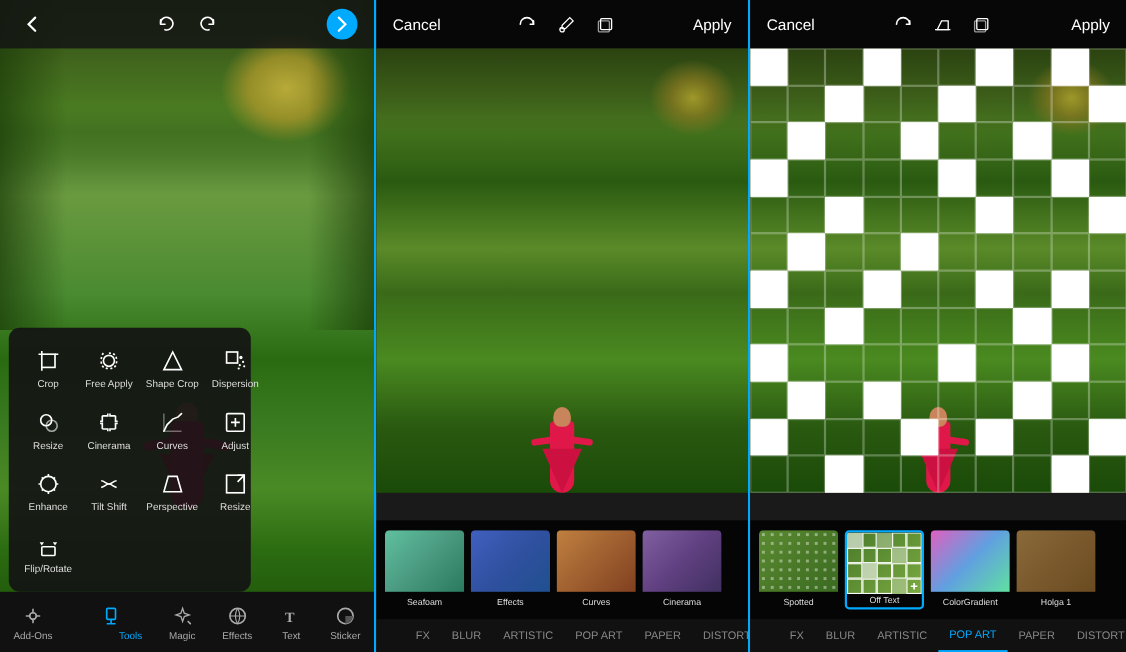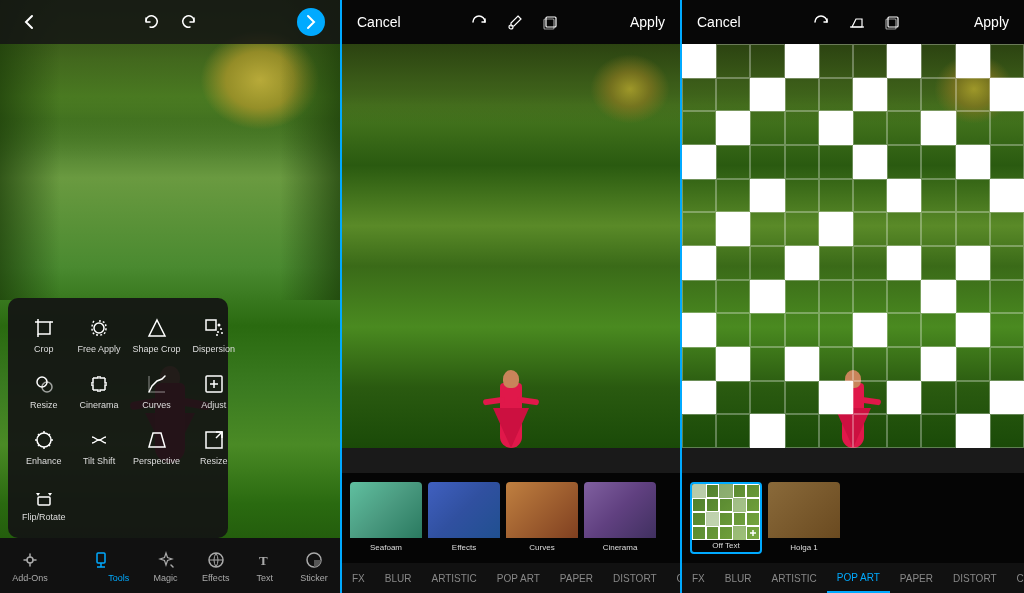--- a/index.html
+++ b/index.html
@@ -342,20 +342,21 @@
     }
 
     
     .category-tabs {
       position: absolute;
       bottom: 0; left: 0; right: 0;
       height: 30px;
       background: #111;
       display: flex;
       z-index: 15;
+      padding-left: 26px;
     }
     .cat-tab {
       padding: 0 10px;
       height: 100%;
       display: flex;
       align-items: center;
       font-size: 10px;
       color: #888;
       cursor: pointer;
       white-space: nowrap;
@@ -923,20 +924,26 @@
         <svg width="18" height="18" viewBox="0 0 18 18">
             <rect x="4" y="4" width="10" height="10" rx="1" stroke="white" stroke-width="1.2" fill="none"></rect>
             <rect x="2" y="6" width="10" height="10" rx="1" stroke="white" stroke-width="1.2" fill="none" opacity="0.6"></rect>
           </svg>
       </span>
     </div>
     <span class="top-bar-btn apply">Apply</span>
   </div>
 
   <div class="filter-strip" style="bottom:30px;">
+    <div class="filter-thumb">
+      <div class="filter-thumb-img spotted" style="background:linear-gradient(135deg,#5a8a30,#3a6a20);position:relative;overflow:hidden;">
+        <div style="position:absolute;top:0;left:0;right:0;bottom:0;background:radial-gradient(circle 3px, white 50%, transparent 50%) repeat; background-size:8px 8px; opacity:0.4;"></div>
+      </div>
+      <span class="filter-thumb-label">Spotted</span>
+    </div>
     <div class="filter-thumb active">
       <div class="filter-thumb-img offgrid" style="background:linear-gradient(135deg,#4a7a2a,#7aaa40);position:relative;overflow:hidden;">
         <div style="position:absolute;top:0;left:0;right:0;bottom:0;display:grid;grid-template-columns:repeat(5,1fr);grid-template-rows:repeat(4,1fr);">
           <div style="border:0.5px solid white; background:white; opacity:0.6;"></div>
           <div style="border:0.5px solid white;"></div>
           <div style="border:0.5px solid white; background:white; opacity:0.3;"></div>
           <div style="border:0.5px solid white;"></div>
           <div style="border:0.5px solid white;"></div>
           <div style="border:0.5px solid white;"></div>
           <div style="border:0.5px solid white;"></div>
@@ -957,20 +964,24 @@
         <div style="position:absolute;bottom:2px;right:2px;">
           <svg width="10" height="10" viewBox="0 0 10 10">
               <line x1="2" y1="5" x2="8" y2="5" stroke="white" stroke-width="1.5"></line>
               <line x1="5" y1="2" x2="5" y2="8" stroke="white" stroke-width="1.5"></line>
             </svg>
         </div>
       </div>
       <span class="filter-thumb-label">Off Text</span>
     </div>
     <div class="filter-thumb">
+      <div class="filter-thumb-img colorgradient" style="background:linear-gradient(135deg,#e060c0,#60a0e0,#60e0a0);"></div>
+      <span class="filter-thumb-label">ColorGradient</span>
+    </div>
+    <div class="filter-thumb">
       <div class="filter-thumb-img holga"></div>
       <span class="filter-thumb-label">Holga 1</span>
     </div>
   </div>
 
   <div class="category-tabs">
     <div class="cat-tab">
       <span>FX</span>
     </div>
     <div class="cat-tab">

